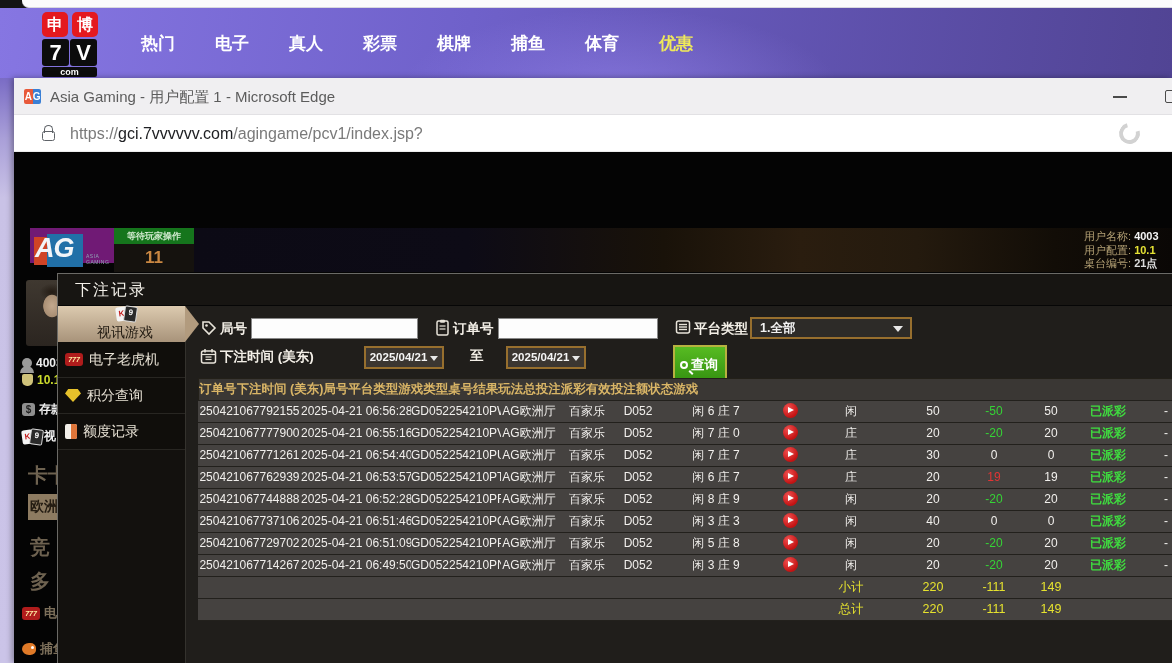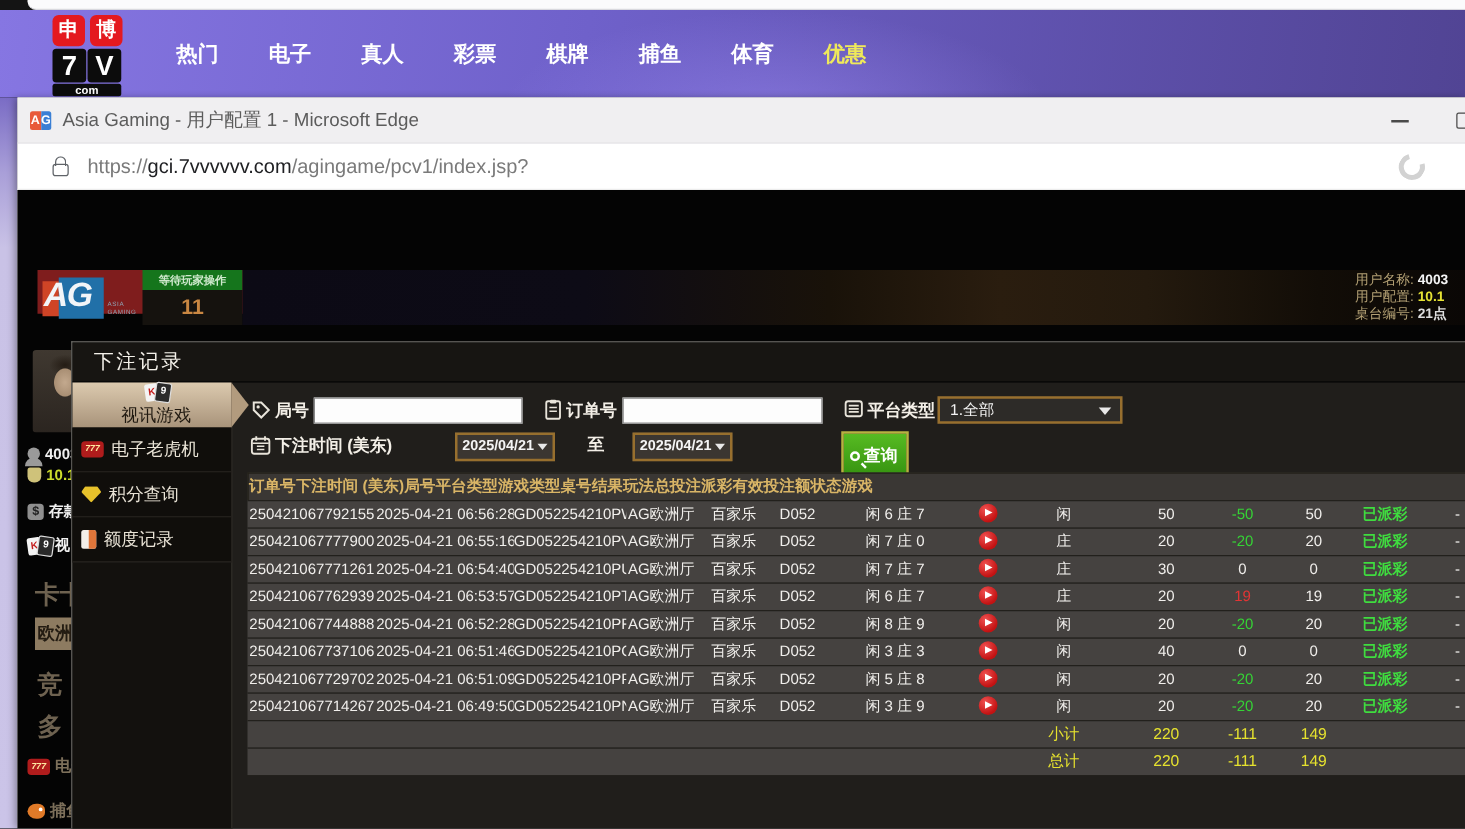--- a/index.html
+++ b/index.html
@@ -44,21 +44,21 @@
   .btn-max { position:absolute; right:-7px; top:12px; width:14px; height:13px; border:1.5px solid #4a4a4a; border-radius:2px; cursor:pointer; }
   .urlbar { position:absolute; left:0; top:37px; right:0; height:37px; background:#fff; border-bottom:1px solid #ececec; }
   .lock { position:absolute; left:28px; top:16px; width:13px; height:10px; border:1.6px solid #5f6368; border-radius:2.5px; }
   .lock::before { content:''; position:absolute; width:7px; height:7px; border:1.6px solid #5f6368; border-bottom:none; border-radius:5px 5px 0 0; left:1px; top:-7px; }
   .url-text { position:absolute; left:56px; top:0; height:37px; line-height:37px; font-size:16px; color:#7a7a7a; white-space:nowrap; }
   .url-text .domain { color:#202124; }
   .spinner { position:absolute; right:32px; top:8px; width:21px; height:21px; border-radius:50%; border:4.5px solid #d2d2d2; border-top-color:transparent; transform:rotate(30deg); }
   
   .webview { position:absolute; left:0; top:74px; right:0; bottom:0; background:#040404; overflow:hidden; }
   
-  .ghead { position:absolute; left:16px; top:64px; right:0; height:35px; background:#7f1d1d; }
+  .ghead { position:absolute; left:16px; top:76px; right:0; height:35px; background:#701a75; }
   .ag-logo { position:absolute; left:4px; top:4px; width:90px; height:36px; }
   .ag-red { position:absolute; left:0; top:5px; width:24px; height:28px; background:#cf4426; }
   .ag-blue { position:absolute; left:13px; top:2px; width:36px; height:33px; background:#2170a8; }
   .ag-txt { position:absolute; left:1px; top:1px; font-size:27px; font-weight:bold; font-style:italic; color:#f2f5f8; letter-spacing:-1px; }
   .ag-sub { position:absolute; left:52px; bottom:3px; font-size:5px; color:#8fa4b5; letter-spacing:.5px; }
   .gstatus { position:absolute; left:84px; top:0; width:80px; height:44px; }
   .gstatus .bn { height:16px; background:#15751c; color:#cfe9cd; font-size:9px; font-weight:bold; text-align:center; line-height:16px; }
   .gstatus .cd { height:28px; background:#15120e; color:#c98742; font-size:17px; font-weight:bold; text-align:center; line-height:28px; }
   .gvideo { position:absolute; left:164px; top:0; right:0; height:44px;
     background:linear-gradient(90deg,#0c0a15 0%,#0d0b16 28%,#191209 48%,#2a1d0f 62%,#241a0e 74%,#120d07 88%,#0a0705 100%); }
@@ -299,21 +299,21 @@
 
         <span class="f-ic" style="left:617px;top:45px;">
           <svg width="16" height="16" viewBox="0 0 16 16">
               <rect x="1.5" y="2" width="13" height="12" rx="2" fill="none" stroke="#e8e4da" stroke-width="1.5"></rect>
               <line x1="4" y1="5.5" x2="12" y2="5.5" stroke="#e8e4da" stroke-width="1.4"></line>
               <line x1="4" y1="8" x2="12" y2="8" stroke="#e8e4da" stroke-width="1.4"></line>
               <line x1="4" y1="10.5" x2="12" y2="10.5" stroke="#e8e4da" stroke-width="1.4"></line>
             </svg>
         </span>
         <span class="f-lab" style="left:636px;top:46px;">平台类型</span>
-        <div class="f-select" style="left:692px;top:43px;width:148px;">
+        <div class="f-select" style="left:692px;top:43px;width:162px;font-weight:bold;">
           <span>1.全部</span>
           <span class="arr"></span>
         </div>
 
         <span class="f-ic" style="left:142px;top:74px;">
           <svg width="17" height="16" viewBox="0 0 17 16">
               <rect x="1.5" y="3" width="14" height="12" rx="2" fill="none" stroke="#e8e4da" stroke-width="1.5"></rect>
               <line x1="5" y1="1" x2="5" y2="4.5" stroke="#e8e4da" stroke-width="1.5"></line>
               <line x1="12" y1="1" x2="12" y2="4.5" stroke="#e8e4da" stroke-width="1.5"></line>
               <line x1="2" y1="6.5" x2="15" y2="6.5" stroke="#e8e4da" stroke-width="1.2"></line>

